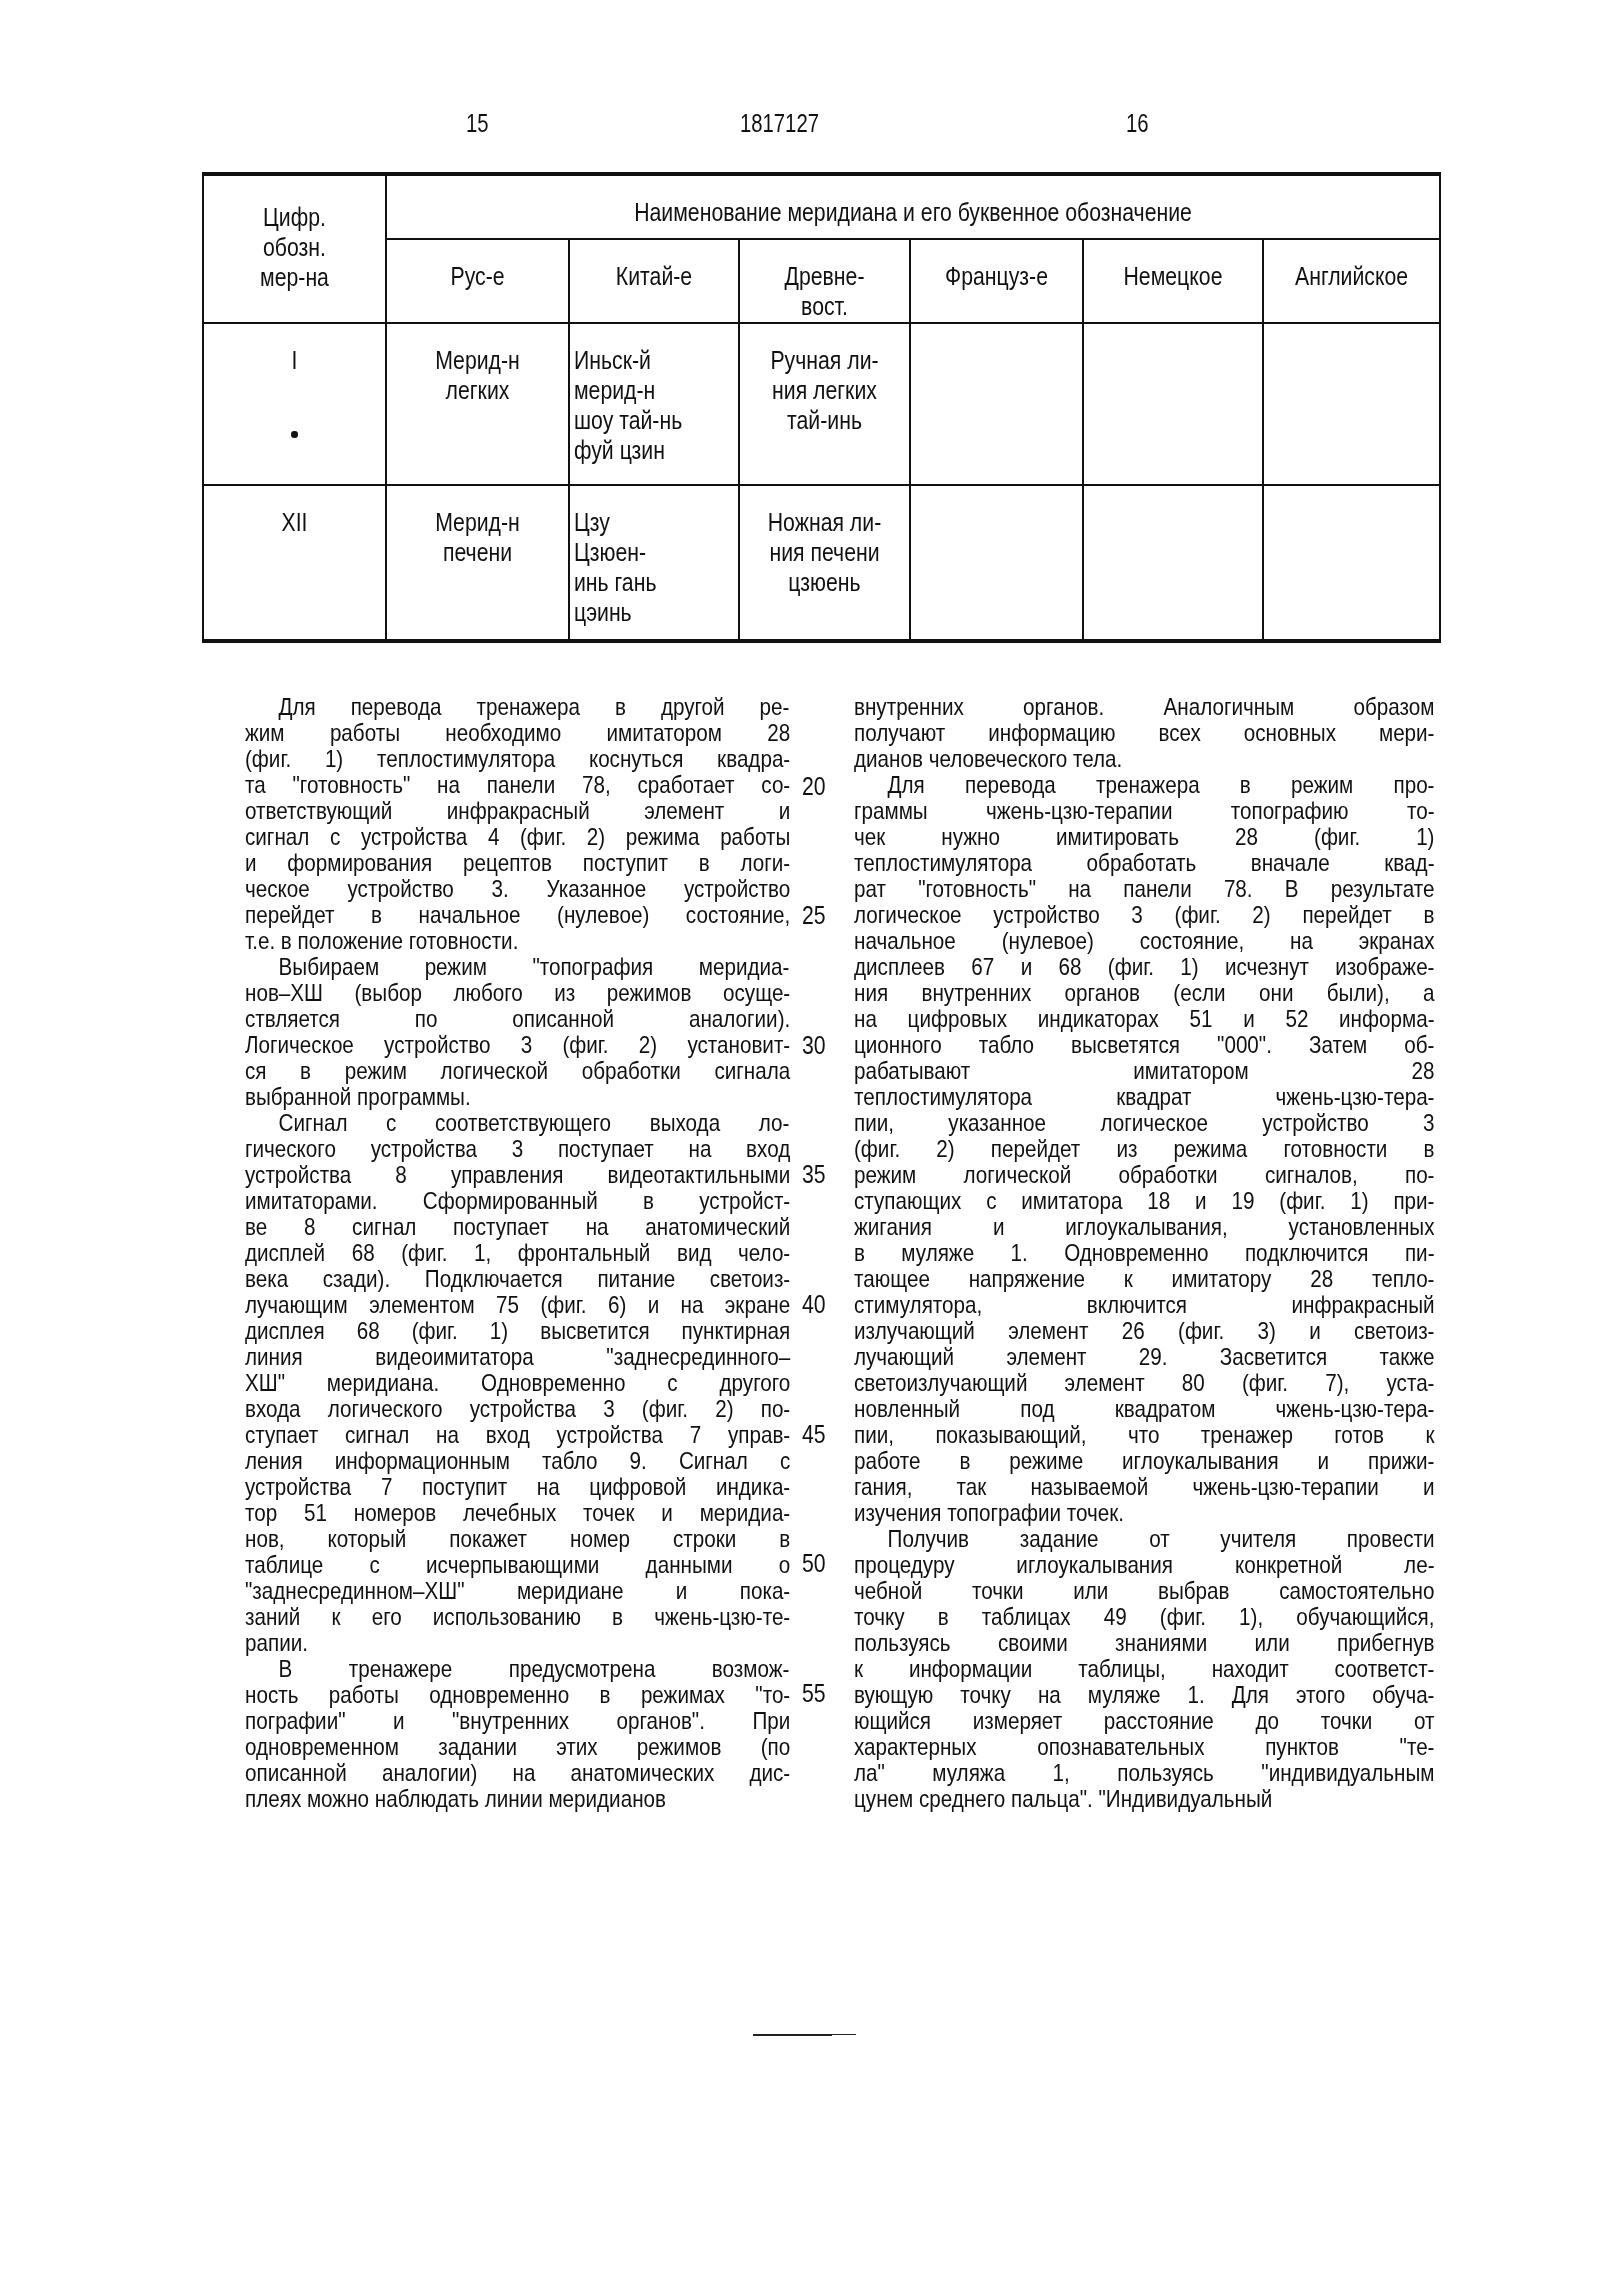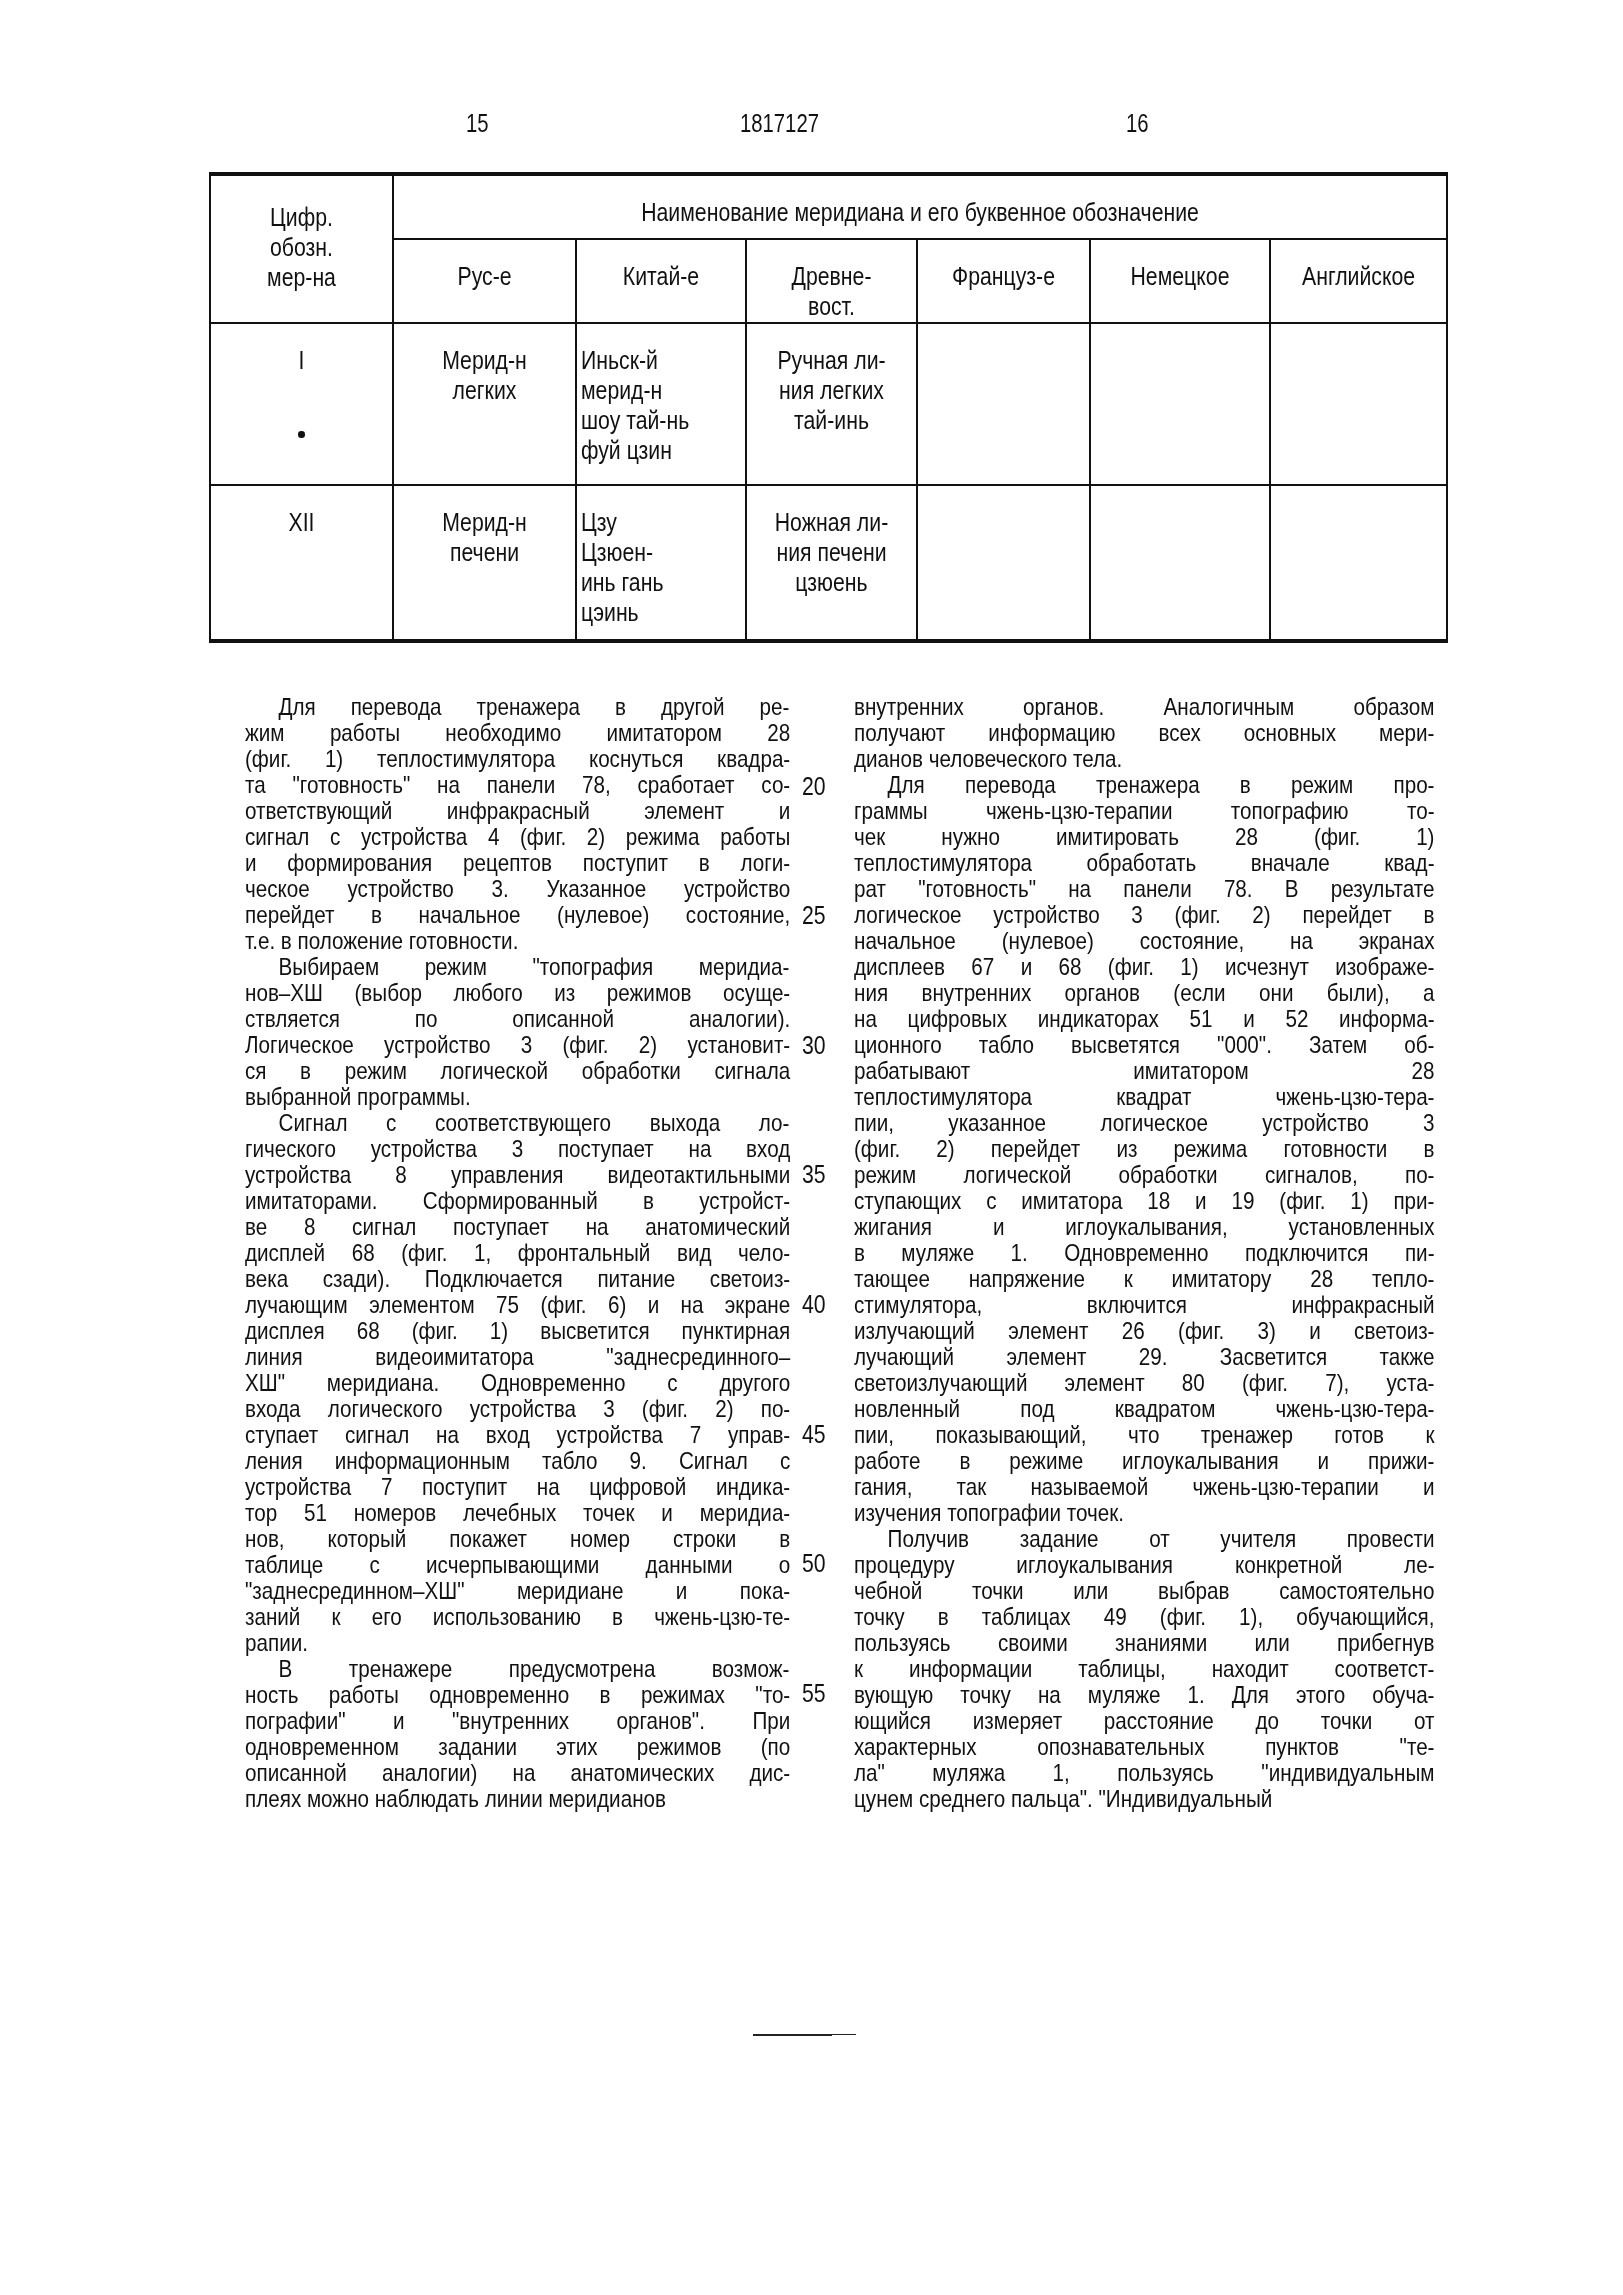--- a/index.html
+++ b/index.html
@@ -3,21 +3,21 @@
 <meta charset="utf-8">
 <style>
   html, body { margin: 0; padding: 0; background: #ffffff; }
   body { width: 1623px; height: 2295px; position: relative; overflow: hidden; color: #111; font-family: "Liberation Sans", sans-serif; }
   .page-header { position: absolute; top: 108px; left: 0; width: 1623px; height: 39px; }
   .page-header span { position: absolute; font-size: 26px; transform: scaleX(0.78); transform-origin: left top; }
   #pn-left { left: 466px; }
   #pn-center { left: 740px; }
   #pn-right { left: 1126px; }
 
-  table.meridian { position: absolute; left: 209px; top: 172px; width: 1238px; border-collapse: collapse; table-layout: fixed; border-radius: 21px; }
+  table.meridian { position: absolute; left: 202px; top: 172px; width: 1238px; border-collapse: collapse; table-layout: fixed; border-radius: 21px; }
   table.meridian td, table.meridian th { border: 2.6px solid #111; font-weight: normal; font-size: 25px; line-height: 30px; vertical-align: top; padding: 0; overflow: hidden; }
   table.meridian .top-border { border-top-width: 4.6px; }
   .cell-inner { display: block; transform: scaleX(0.85); transform-origin: center top; white-space: pre-line; }
   .cell-left .cell-inner { transform-origin: left top; }
   .hdr1 { height: 65px; }
   .hdr2 { height: 84px; }
   .row1 { height: 162px; }
   .row2 { height: 156px; }
   .center { text-align: center; }
   .left { text-align: left; }

